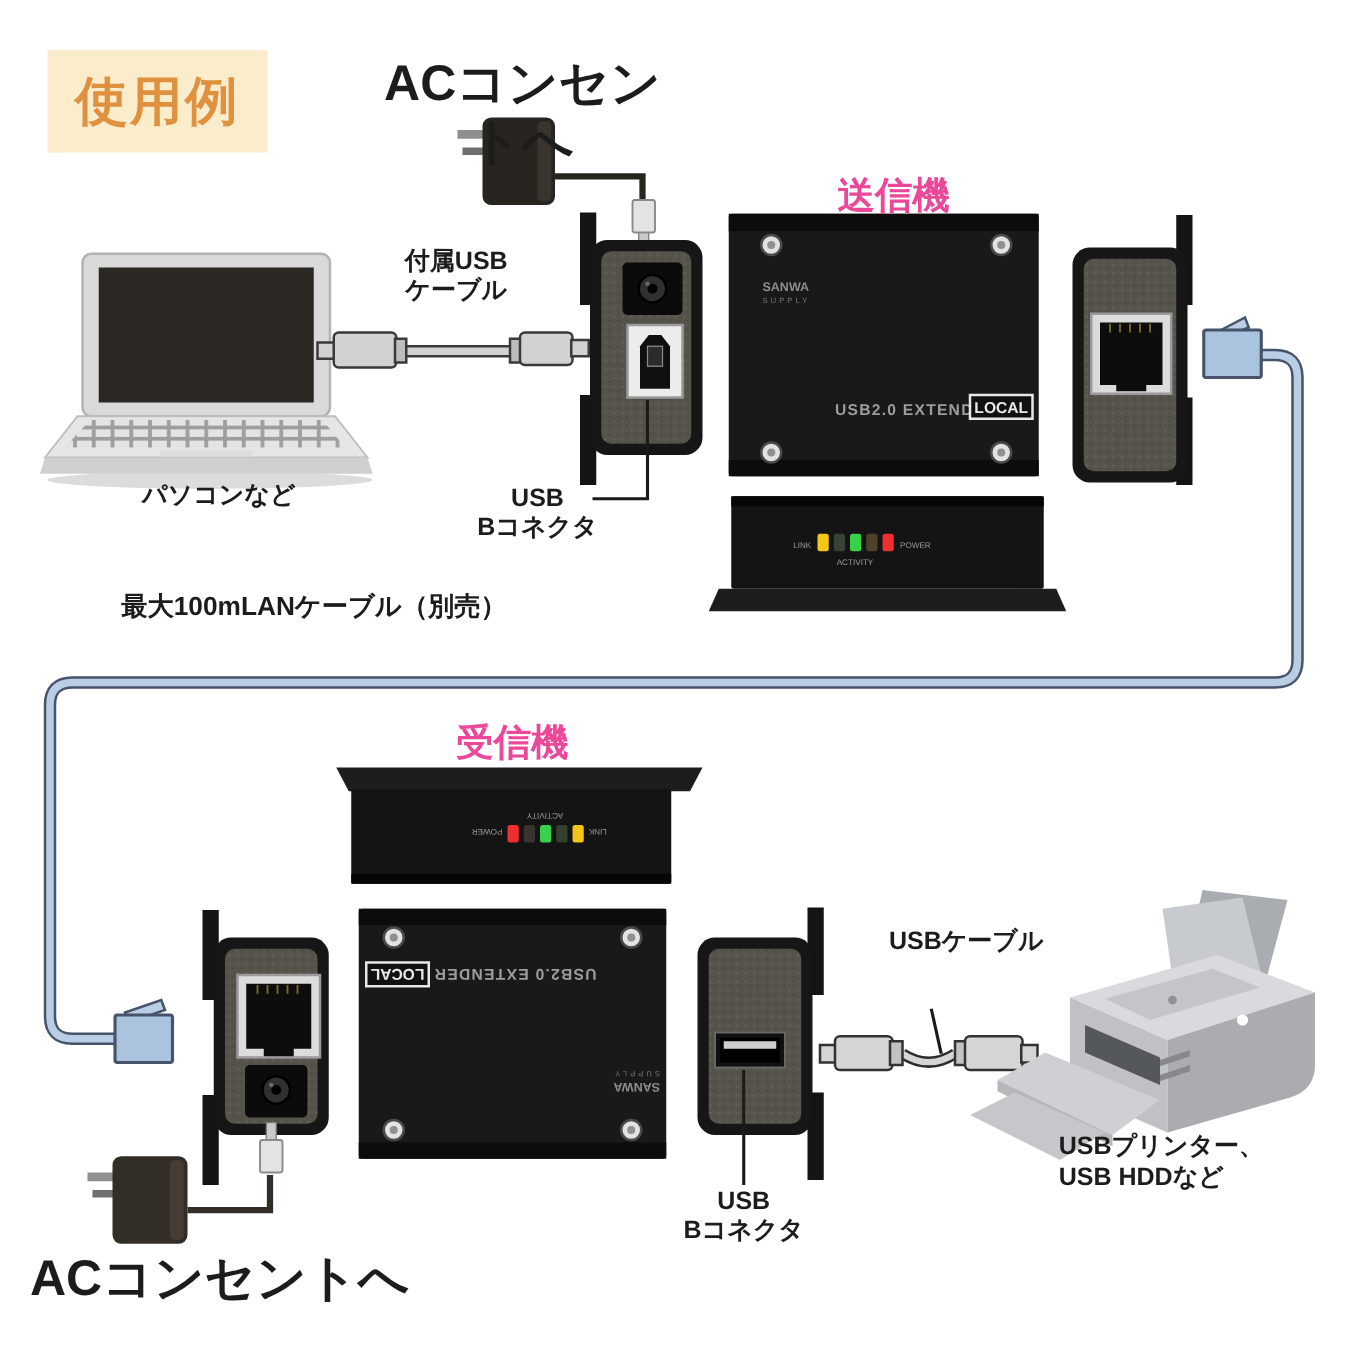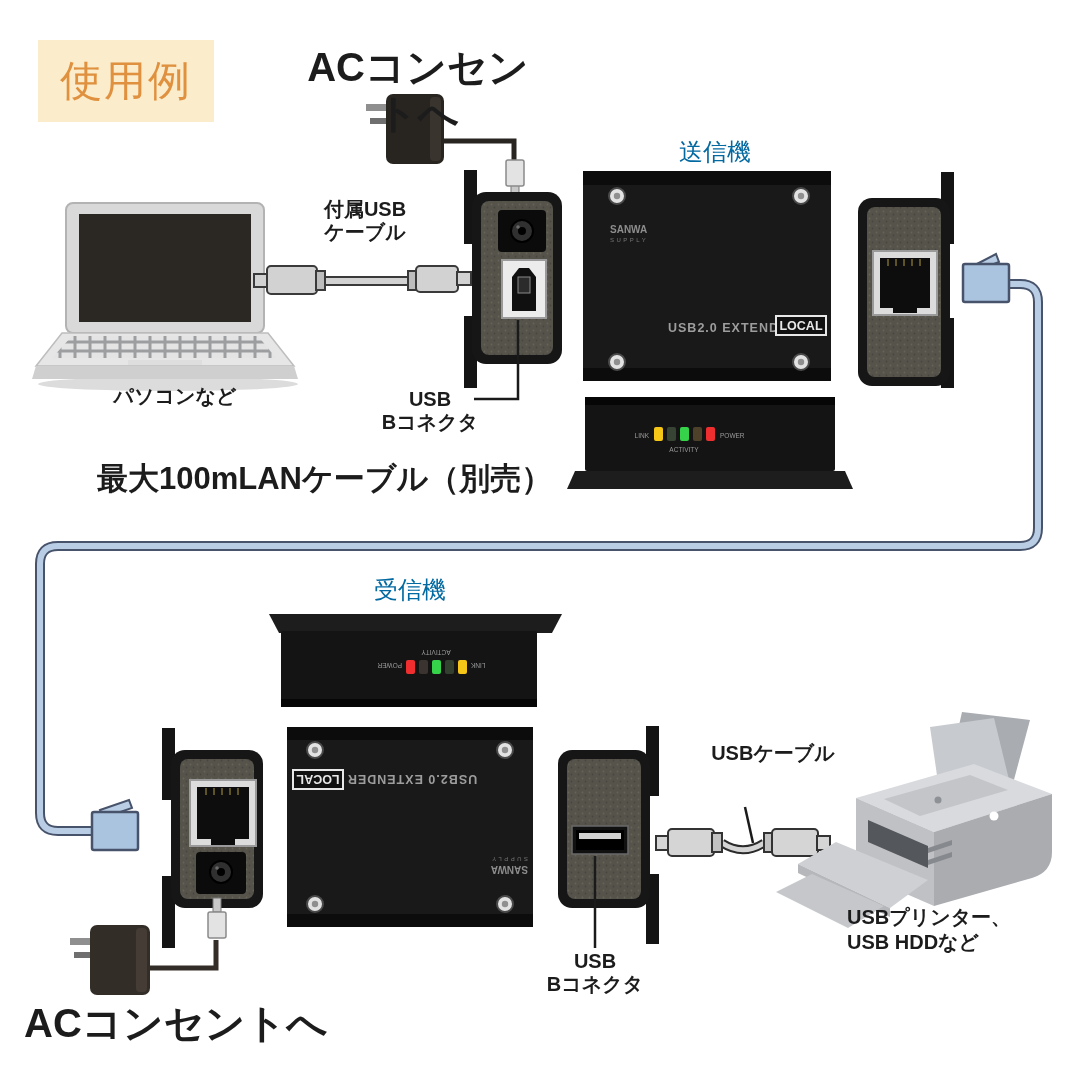--- a/index.html
+++ b/index.html
@@ -3,22 +3,22 @@
 <meta charset="utf-8">
 <style>
   html,body{margin:0;padding:0;background:#ffffff;}
   #canvas{position:relative;width:1080px;height:1080px;background:#ffffff;overflow:hidden;
           font-family:"Liberation Sans","DejaVu Sans",sans-serif;}
   .abs{position:absolute;}
   .jp{font-weight:700;color:#1c1c1c;line-height:1.15;}
   .center{text-align:center;}
   #usage-badge{left:38px;top:40px;width:176px;height:82px;background:#fbeccb;
                display:flex;align-items:center;justify-content:center;}
-  #usage-badge span{font-size:42px;font-weight:400;color:#e0913f;letter-spacing:2px;}
-  .red-title{color:#0369a1;font-size:24px;font-weight:400;}
+  #usage-badge span{font-size:42px;font-weight:700;color:#e0913f;letter-spacing:2px;}
+  .red-title{color:#ec4899;font-size:30px;font-weight:700;}
   .lbl-30{font-size:40px;}
   .lbl-28{font-size:20px;}
   svg text{font-family:"Liberation Sans","DejaVu Sans",sans-serif;}
 </style>
 </head>
 <body>
 
 <div id="canvas">
 
   <svg class="abs" style="left:0;top:0" width="1080" height="1080" viewBox="0 0 1080 1080">
@@ -278,21 +278,21 @@
 
   <div class="abs red-title center" style="left:640px;top:136px;width:150px;">送信機</div>
 
   <div class="abs jp lbl-28 center" style="left:85px;top:385px;width:180px;">パソコンなど</div>
 
   <div class="abs jp lbl-28 center" style="left:360px;top:388px;width:140px;">
     <div>USB</div>
     <div>Bコネクタ</div>
   </div>
 
-  <div class="abs jp" style="left:97px;top:461px;font-size:31px;">最大100mLANケーブル（別売）</div>
+  <div class="abs jp" style="left:97px;top:474px;font-size:21px;">最大100mLANケーブル（別売）</div>
 
   <div class="abs red-title center" style="left:345px;top:574px;width:130px;">受信機</div>
 
   <div class="abs jp lbl-28 center" style="left:673px;top:742px;width:200px;">
     <div>USBケーブル</div>
   </div>
 
   <div class="abs jp lbl-28" style="left:847px;top:905px;line-height:1.25;">
     <div>USBプリンター、</div>
     <div>USB HDDなど</div>

